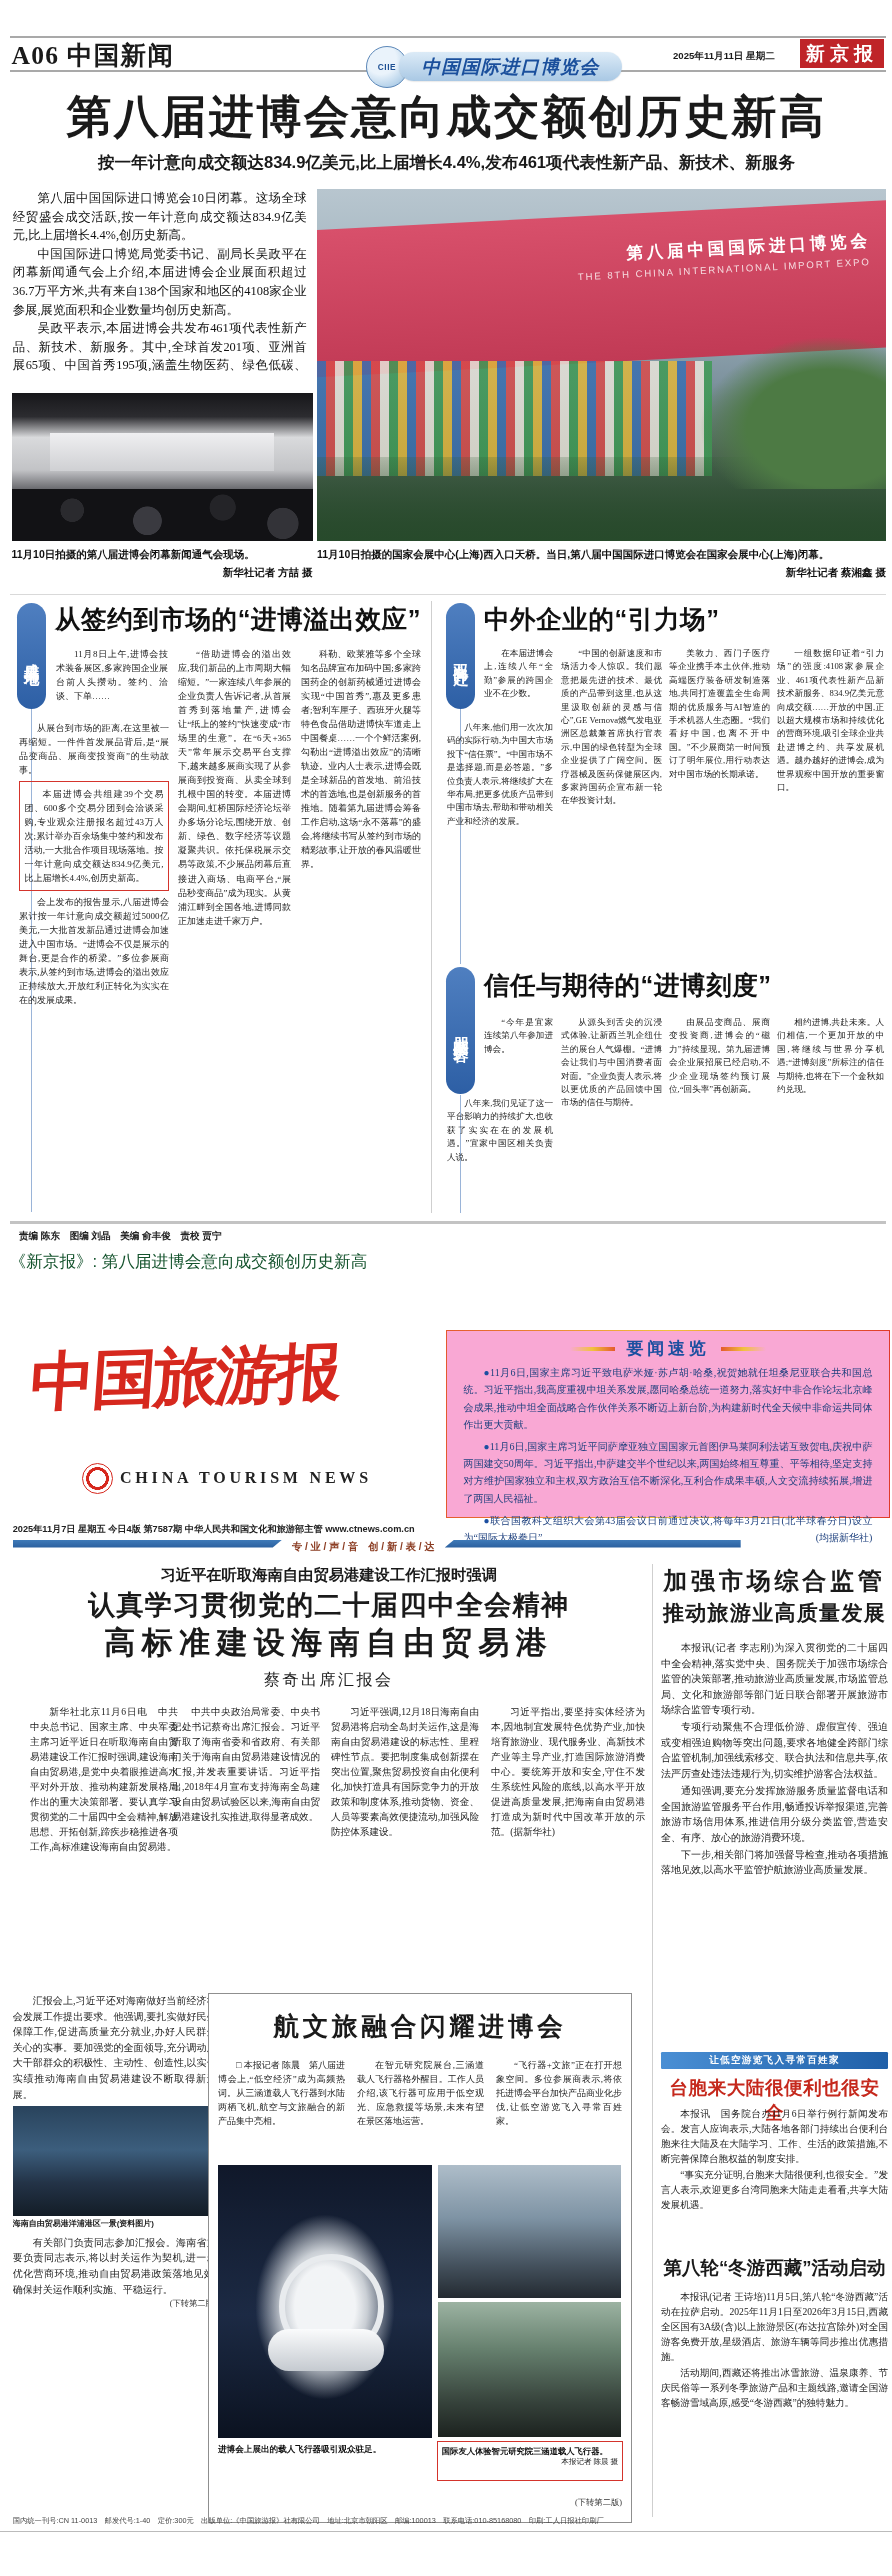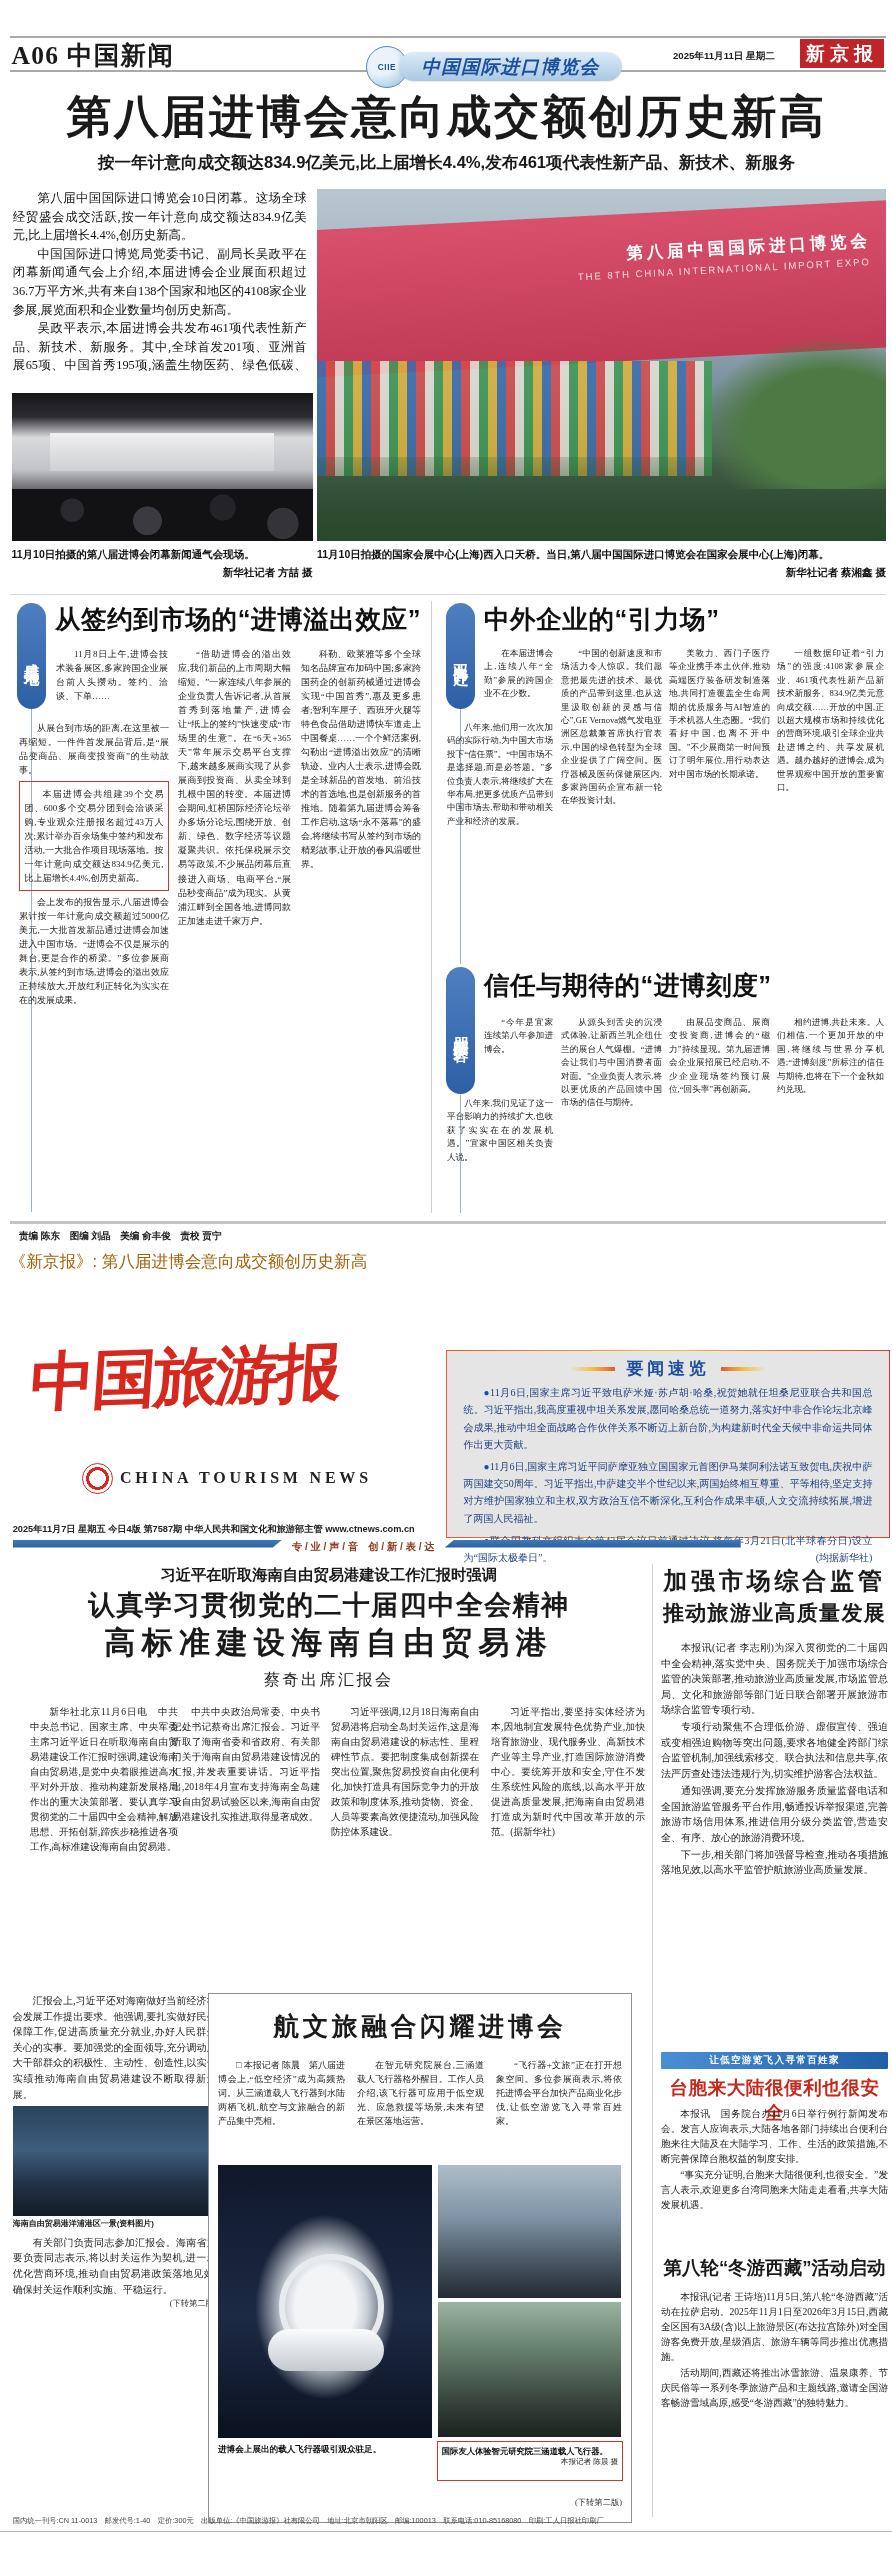--- a/index.html
+++ b/index.html
@@ -16,21 +16,21 @@
   .leadcol .para{text-indent:2em;margin:0;}
   .pill{background:linear-gradient(180deg,#4f7fc0,#2d5fa5);border-radius:15.3px;color:#fff;
         writing-mode:vertical-rl;text-orientation:upright;letter-spacing:2.5px;
         display:flex;align-items:center;justify-content:center;
         font-family:"Liberation Sans",sans-serif;font-weight:bold;font-size:15.3px;}
   .pline{width:1.3px;background:#9ab4d8;}
   .sechead{font-family:"Liberation Sans",sans-serif;font-weight:900;color:#111;letter-spacing:0.6px;}
   .cap{font-family:"Liberation Sans",sans-serif;font-weight:700;font-size:10.5px;line-height:1.45;color:#111;}
   .photo{overflow:hidden;}
   .redbox{border:1.3px solid #d4342c;padding:5.1px 4.5px;margin:3.8px 0;}
-  .graycap{color:#a16207;font-family:"Liberation Sans",sans-serif;font-size:16.6px;font-weight:500;}
+  .graycap{color:#14532d;font-family:"Liberation Sans",sans-serif;font-size:16.6px;font-weight:500;}
   .kai{color:#1c3f7d;}
   .jump{font-size:8.3px;color:#333;}
 </style>
 </head>
 <body>
 
 <div class="abs" style="left:0;top:0;width:893px;height:1306px;">
 
   <div class="abs rule" style="left:9.6px;top:36px;width:876px;height:1.9px;"></div>
   <div class="abs rule" style="left:9.6px;top:70px;width:876px;height:1.9px;"></div>
@@ -149,21 +149,21 @@
 
   <div class="abs graycap" style="left:9.6px;top:1251px;width:573px;">《新京报》: 第八届进博会意向成交额创历史新高</div>
 </div>
 
 <div class="abs" style="left:0;top:1328px;width:893px;height:1248px;">
 
   <div class="abs serif" style="left:31px;top:6.4px;width:299px;color:#d6281e;font-size:64px;font-weight:900;letter-spacing:-2.5px;transform:skewX(-6deg) rotate(-2deg);white-space:nowrap;">中国旅游报</div>
   <div class="abs" style="left:82px;top:135px;width:29px;height:29px;border-radius:50%;border:1.9px solid #d6281e;background:radial-gradient(circle at 50% 50%,#fff 0 40%,#d6281e 41% 55%,#fff 56%);"></div>
   <div class="abs serif" style="left:120px;top:141px;font-size:16px;font-weight:bold;letter-spacing:3.8px;color:#222;">CHINA TOURISM NEWS</div>
 
-  <div class="abs" style="left:446px;top:22px;width:442px;height:186px;border:1.9px solid;border-image:linear-gradient(90deg,#e45a2d,#f2c13d,#e03a2a) 1;background:#e5e5e5;">
+  <div class="abs" style="left:446px;top:2px;width:442px;height:186px;border:1.9px solid;border-image:linear-gradient(90deg,#e45a2d,#f2c13d,#e03a2a) 1;background:#f9a8d4;">
     <div class="center" style="margin-top:6.4px;">
       <span style="display:inline-block;width:45px;height:4.5px;background:linear-gradient(90deg,rgba(242,193,61,0),#f2c13d,#e45a2d);vertical-align:middle;"></span>
       <span class="sans" style="color:#1c4fa0;font-size:17px;font-weight:900;letter-spacing:3.8px;margin:0 9px;vertical-align:middle;">要闻速览</span>
       <span style="display:inline-block;width:45px;height:4.5px;background:linear-gradient(90deg,#e45a2d,#f2c13d,rgba(242,193,61,0));vertical-align:middle;"></span>
     </div>
     <div class="kai" style="padding:3.8px 16.6px 0 16.6px;font-size:10px;line-height:1.72;text-align:justify;">
       <p style="text-indent:2em;margin:0 0 5.1px 0;"><span style="color:#1c4fa0;">●</span><span>11月6日,国家主席习近平致电萨米娅·苏卢胡·哈桑,祝贺她就任坦桑尼亚联合共和国总统。习近平指出,我高度重视中坦关系发展,愿同哈桑总统一道努力,落实好中非合作论坛北京峰会成果,推动中坦全面战略合作伙伴关系不断迈上新台阶,为构建新时代全天候中非命运共同体作出更大贡献。</span></p>
       <p style="text-indent:2em;margin:0 0 5.1px 0;"><span style="color:#1c4fa0;">●</span><span>11月6日,国家主席习近平同萨摩亚独立国国家元首图伊马莱阿利法诺互致贺电,庆祝中萨两国建交50周年。习近平指出,中萨建交半个世纪以来,两国始终相互尊重、平等相待,坚定支持对方维护国家独立和主权,双方政治互信不断深化,互利合作成果丰硕,人文交流持续拓展,增进了两国人民福祉。</span></p>
       <p style="text-indent:2em;margin:0;"><span style="color:#1c4fa0;">●</span><span>联合国教科文组织大会第43届会议日前通过决议,将每年3月21日(北半球春分日)设立为“国际太极拳日”。</span>
         <span class="right" style="float:right;">(均据新华社)</span></p>
@@ -241,21 +241,21 @@
     </div>
     <div class="abs photo" style="left:9px;top:171px;width:214px;height:273px;background:radial-gradient(ellipse at 50% 52%,#f2f4f6 0 20%,#c9ced4 28%,rgba(20,28,44,0) 46%),linear-gradient(180deg,#10182a 0%,#1c2a44 55%,#0b1220 100%);">
       <div class="abs" style="left:61px;top:89px;width:93px;height:93px;border-radius:50%;border:6.4px solid #e8ebee;"></div>
       <div class="abs" style="left:50px;top:164px;width:116px;height:42px;border-radius:25.5px;background:linear-gradient(180deg,#fafbfc,#c5cad0);"></div>
     </div>
     <div class="abs photo" style="left:229px;top:171px;width:183px;height:133px;background:linear-gradient(180deg,#aebdc9 0%,#7e93a4 40%,#45525e 75%,#232a31 100%);"></div>
     <div class="abs photo" style="left:229px;top:308px;width:183px;height:135px;background:linear-gradient(180deg,#9cb3a2 0%,#66806e 35%,#35413a 75%,#1c221f 100%);"></div>
     <div class="abs cap" style="left:9px;top:449px;width:214px;font-size:8.6px;">进博会上展出的载人飞行器吸引观众驻足。</div>
     <div class="abs" style="left:228px;top:447px;width:186px;height:40px;border:1.9px solid #d4342c;padding:2.5px 3.8px;box-sizing:border-box;">
       <span class="cap" style="font-size:8.3px;">国际友人体验智元研究院三涵道载人飞行器。</span>
-      <div class="right sans" style="font-size:7.6px;">本报记者 陈晨 摄</div>
+      <div class="right sans" style="font-size:7.6px;font-family:Liberation Serif, serif;">本报记者 陈晨 摄</div>
     </div>
     <div class="abs right jump" style="left:287px;top:503px;width:126px;">(下转第二版)</div>
   </div>
 
   <div class="abs sans" style="left:12.7px;top:1188px;width:876px;font-size:7.3px;color:#444;">国内统一刊号:CN 11-0013　邮发代号:1-40　定价:300元　出版单位:《中国旅游报》社有限公司　地址:北京市朝阳区　邮编:100013　联系电话:010-85168080　印刷:工人日报社印刷厂</div>
   <div class="abs" style="left:0;top:1203px;width:893px;height:1.3px;background:#bbb;"></div>
 
 </div>
 
 

